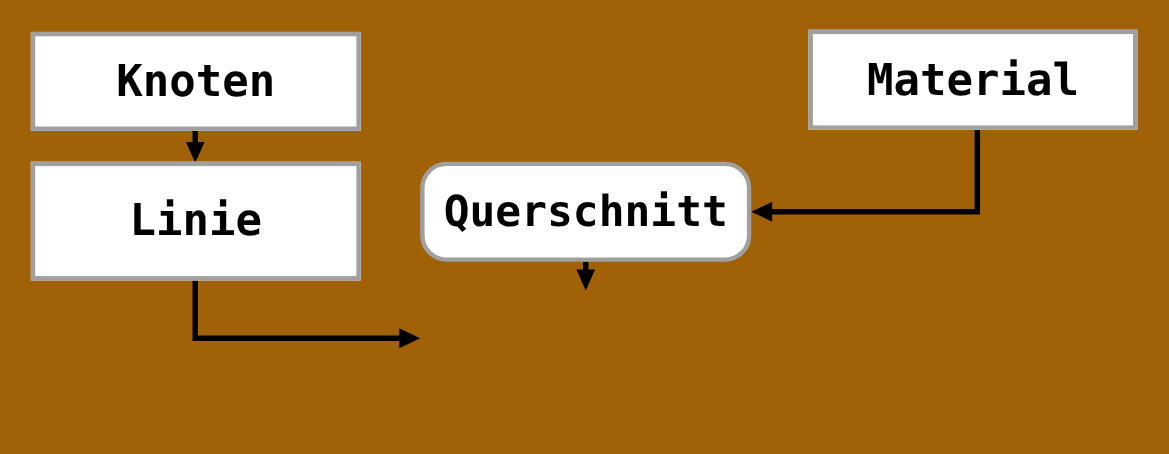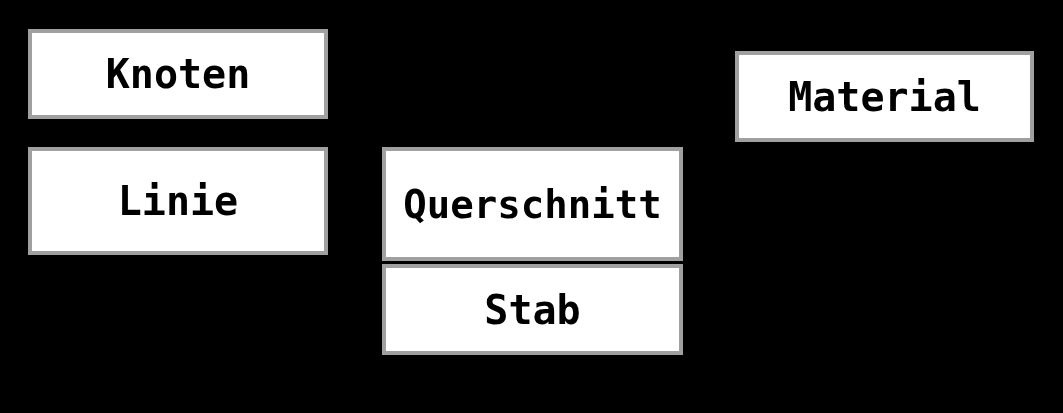--- a/index.html
+++ b/index.html
@@ -5,21 +5,21 @@
 <style>
   html, body {
     margin: 0;
     padding: 0;
     background: #ffffff;
   }
   #canvas {
     position: relative;
     width: 1063px;
     height: 413px;
-    background: #000000;
+    background: #a16207;
     overflow: hidden;
     font-family: "DejaVu Sans Mono", "Liberation Mono", monospace;
   }
   .node {
     position: absolute;
     box-sizing: border-box;
     background: #ffffff;
     border: 4px solid #a0a0a0;
     display: flex;
     align-items: center;
@@ -30,23 +30,23 @@
     font-family: "DejaVu Sans Mono", "Liberation Mono", monospace;
     font-weight: bold;
     font-size: 40px;
     line-height: 1;
     color: #000000;
     white-space: nowrap;
     letter-spacing: 0px;
   }
   #node-knoten      { left: 28px;  top: 29px;  width: 300px; height: 90px; }
   #node-linie       { left: 28px;  top: 147px; width: 300px; height: 108px; }
-  #node-querschnitt { left: 382px; top: 147px; width: 301px; height: 114px; }
+  #node-querschnitt { left: 382px; top: 147px; width: 301px; height: 91px; border-radius: 24px; }
   #node-stab        { left: 382px; top: 264px; width: 301px; height: 91px; }
-  #node-material    { left: 735px; top: 27px;  width: 299px; height: 91px; margin-top: 24px; }
+  #node-material    { left: 735px; top: 27px;  width: 299px; height: 91px; }
   #node-querschnitt .node-label { font-size: 39px; }
 
   .edge-layer {
     position: absolute;
     left: 0;
     top: 0;
     width: 1063px;
     height: 413px;
     z-index: 1;
     pointer-events: none;
@@ -96,21 +96,18 @@
   </div>
 
   <div class="node" id="node-linie">
     <span class="node-label">Linie</span>
   </div>
 
   <div class="node" id="node-querschnitt">
     <span class="node-label">Querschnitt</span>
   </div>
 
-  <div class="node" id="node-stab">
-    <span class="node-label">Stab</span>
-  </div>
 
   <div class="node" id="node-material">
     <span class="node-label">Material</span>
   </div>
 
 </div>
 
 </body></html>

